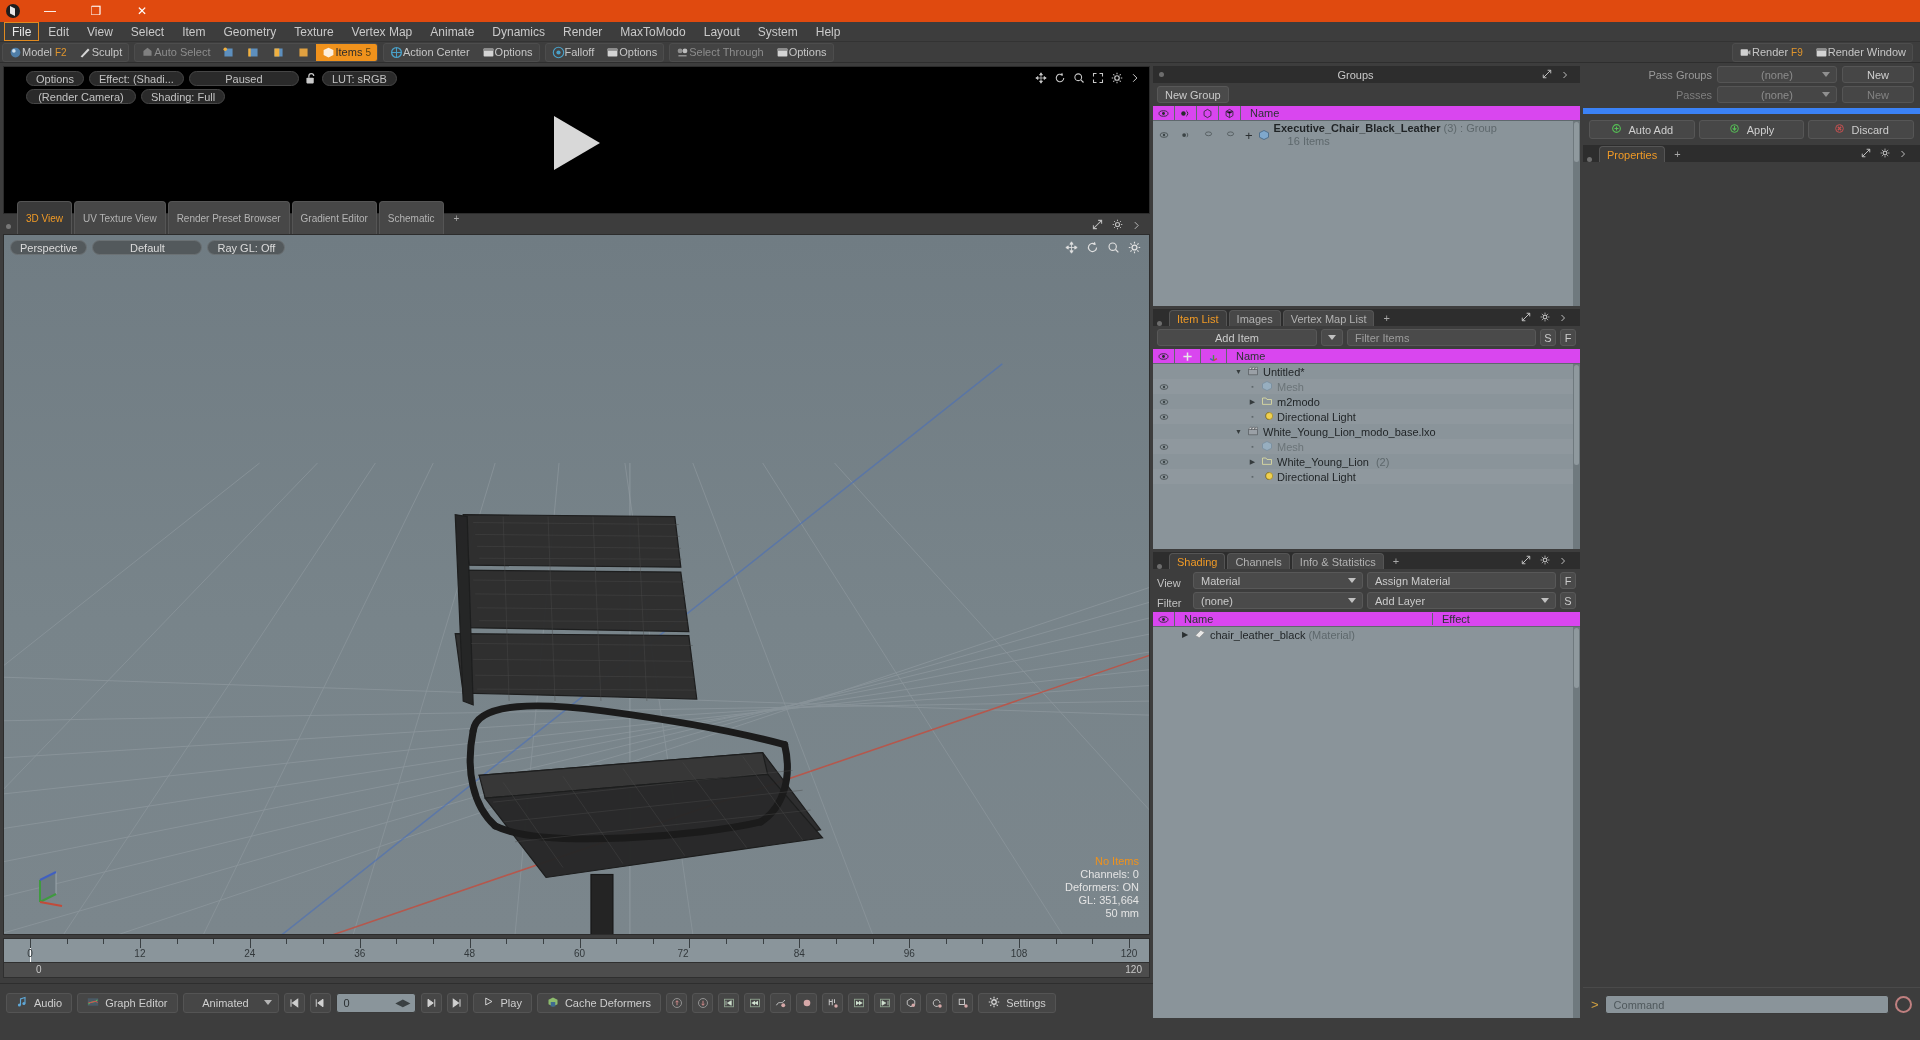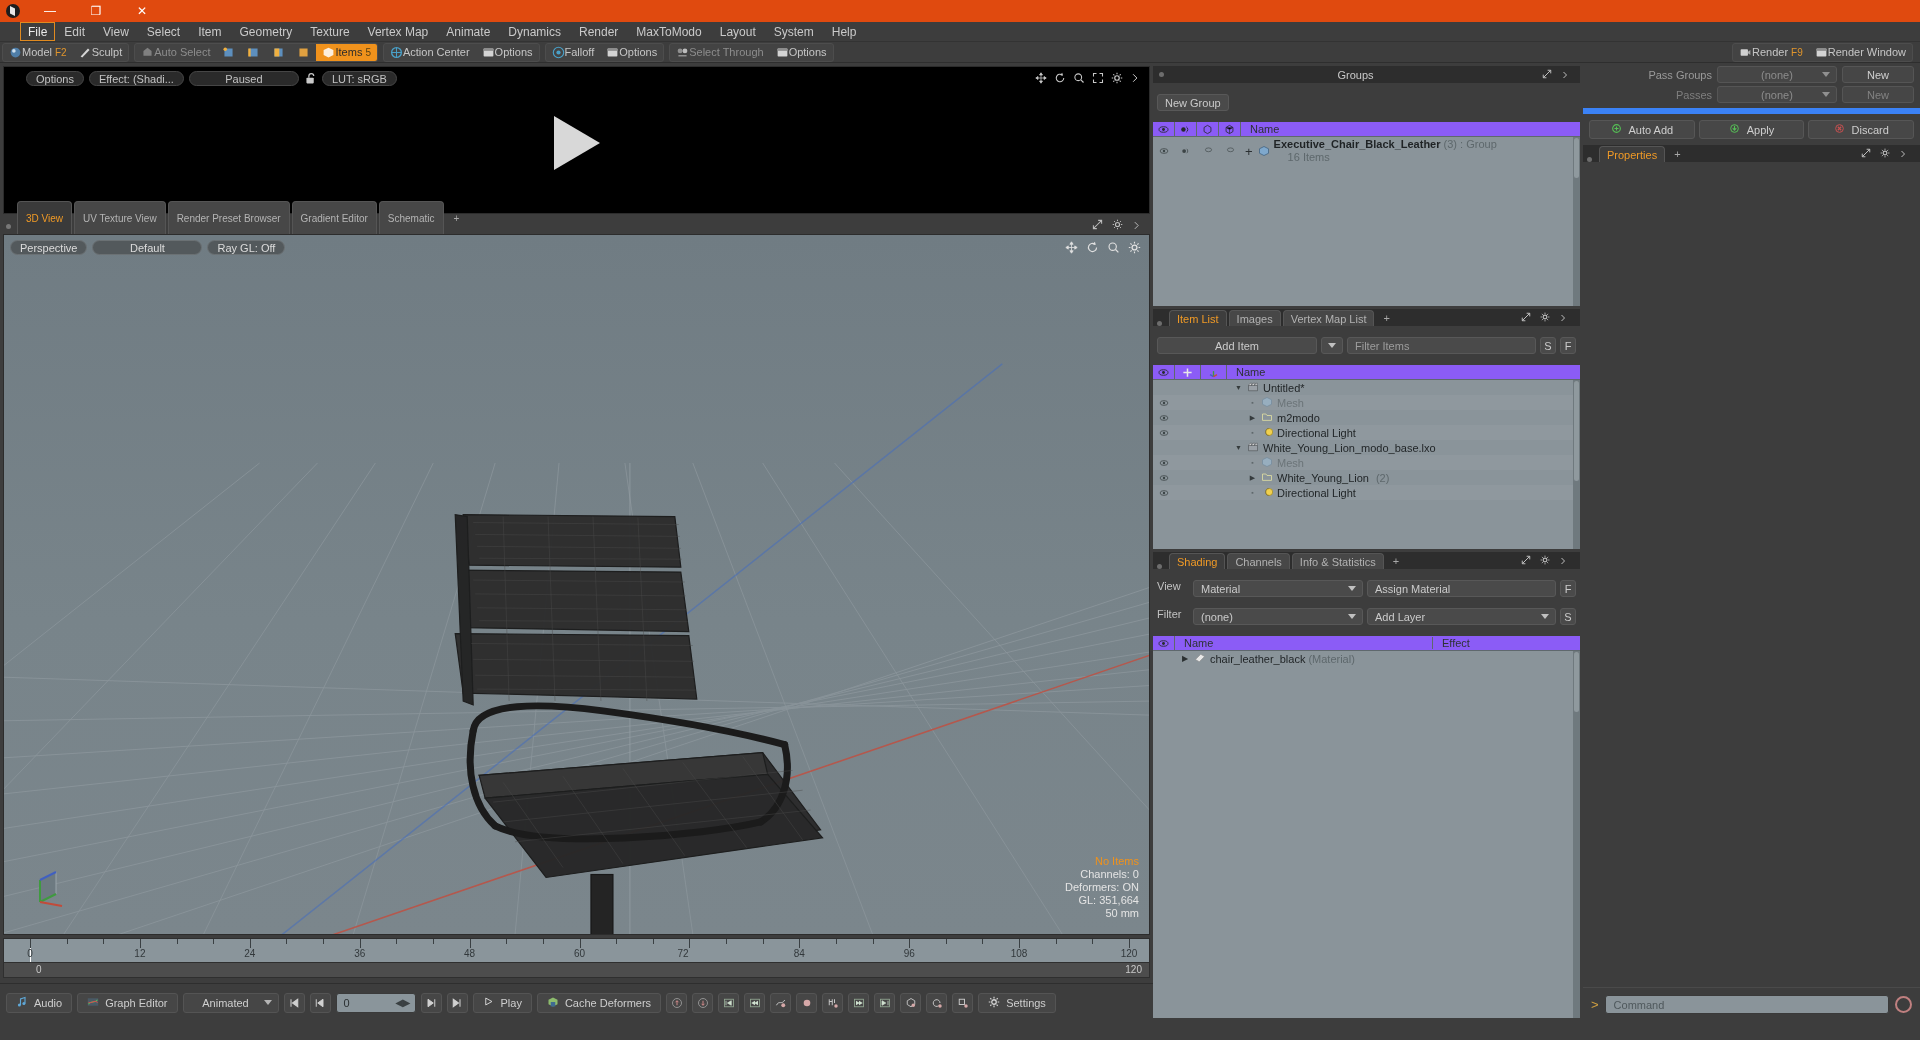--- a/index.html
+++ b/index.html
@@ -28,21 +28,21 @@
   }
   .titlebar .ttext { flex: 1; }
   .wbtns { display: flex; height: 22px; }
   .wbtn {
     width: 46px; height: 22px; display: flex; align-items: center;
     justify-content: center; color: #fff; font-size: 12px;
   }
   
   .menubar {
     height: 20px; background: #3d3d3d; display: flex; align-items: stretch;
-    padding-left: 20px; border-bottom: 1px solid #333;
+    padding-left: 4px; border-bottom: 1px solid #333;
   }
   .menuitem {
     padding: 0 9px; display: flex; align-items: center; font-size: 12px;
     color: #cacaca; line-height: 20px;
   }
   .menuitem.active { border: 1px solid #e08a20; color: #e9e9e9; padding: 0 7px; }
   
   .modebar {
     height: 21px; background: #3d3d3d; display: flex; align-items: center;
     gap: 0; border-bottom: 1px solid #2e2e2e; padding: 0 2px;
@@ -157,29 +157,29 @@
   }
   .panelhead .ttl { flex:1; text-align:center; font-size:11px; color:#c9c9c9;}
   .pdot { width:5px;height:5px;border-radius:50%;background:#6d6d6d;margin-right:5px;}
   .phicons { display:flex; gap:6px; align-items:center; padding-right:6px;}
   .ptabs { height:17px; background:#2d2d2d; display:flex; align-items:flex-end; gap:2px;
     padding-left: 4px; position:relative;}
   .ptab { height:16px; padding: 0 7px; font-size:11px; color:#b2b2b2; background:#474747;
     border:1px solid #555; border-bottom:none; border-radius:4px 4px 0 0; display:flex; align-items:center;}
   .ptab.active { background:#3d3d3d; color:#f09a26;}
   .ptab.plus { background:transparent;border:none;color:#a8a8a8;}
-  .prow { display:flex; align-items:flex-start; gap:4px; padding: 11px 4px; }
+  .prow { display:flex; align-items:flex-end; gap:4px; padding: 3px 4px; }
   .ctrl {
     height: 17px; background: #4a4a4a; border: 1px solid #585858; border-radius: 3px;
     display:flex; align-items:center; font-size: 11px; color: #cbcbcb; padding: 0 7px;
   }
   .ctrl.center { justify-content:center; }
   .lbl { font-size: 11px; color: #c2c2c2; width: 32px; }
   .tablehdr {
-    height: 15px; background: #8b5cf6; display:flex; align-items:center;
+    height: 15px; background: #d946ef; display:flex; align-items:center;
     font-size: 11px; color: #2d3234; border-bottom:1px solid #5f686d;
   }
   .thcell { display:flex; align-items:center; justify-content:center; height:15px;
     border-right: 1px solid #5f686d; flex:none;}
   .thname { padding-left: 9px; flex:1; }
   .tbody { background: #8a949a; flex:1; overflow:hidden; position: relative;}
   .trow { height: 15px; display:flex; align-items:center; font-size:11px; color:#1f2325;}
   .trow.alt { background: #8f989e; }
   .gutter { width: 15px; height:15px; display:flex; align-items:center; justify-content:center; flex:none;}
   .tree { display:flex; align-items:center; gap:3px; padding-left: 4px; }
@@ -413,20 +413,24 @@
         <div class="pill">Options</div>
         <div class="pill">Effect: (Shadi...</div>
         <div class="pill wide">Paused</div>
         <span class="ico">
           <svg viewBox="0 0 16 16" width="13" height="13">
               <rect x="3" y="7" width="9" height="7" rx="1" fill="#c9c9c9"></rect>
               <path d="M6 7 V5 a3 3 0 0 1 6 0" fill="none" stroke="#c9c9c9" stroke-width="1.5"></path>
             </svg>
         </span>
         <div class="pill">LUT: sRGB</div>
+      </div>
+      <div class="rpbar" style="padding-top:3px">
+        <div class="pill wide">(Render Camera)</div>
+        <div class="pill">Shading: Full</div>
       </div>
       <div class="rplay"></div>
       <div class="rpicons">
         <span class="ico"><svg viewBox="0 0 16 16" width="12" height="12">
               <path d="M8 1 L10 4 H6 Z M8 15 L6 12 H10 Z M1 8 L4 6 V10 Z M15 8 L12 10 V6 Z M8 4 V12 M4 8 H12" stroke="#c9c9c9" fill="#c9c9c9" stroke-width="1"></path>
             </svg></span>
         <span class="ico"><svg viewBox="0 0 16 16" width="12" height="12">
               <path d="M13 8 a5 5 0 1 1 -2-4" fill="none" stroke="#c9c9c9" stroke-width="1.4"></path>
               <path d="M11 1 L12 5 L8 4 Z" fill="#c9c9c9"></path>
             </svg></span>

